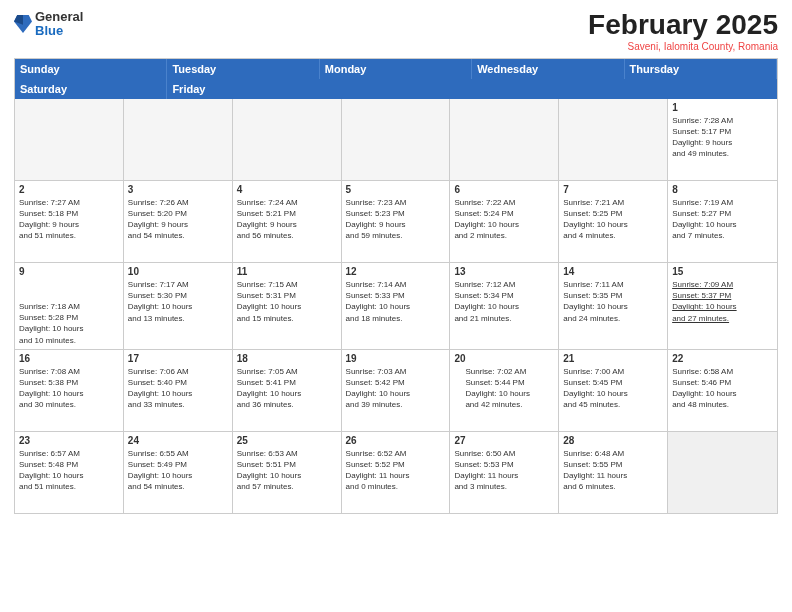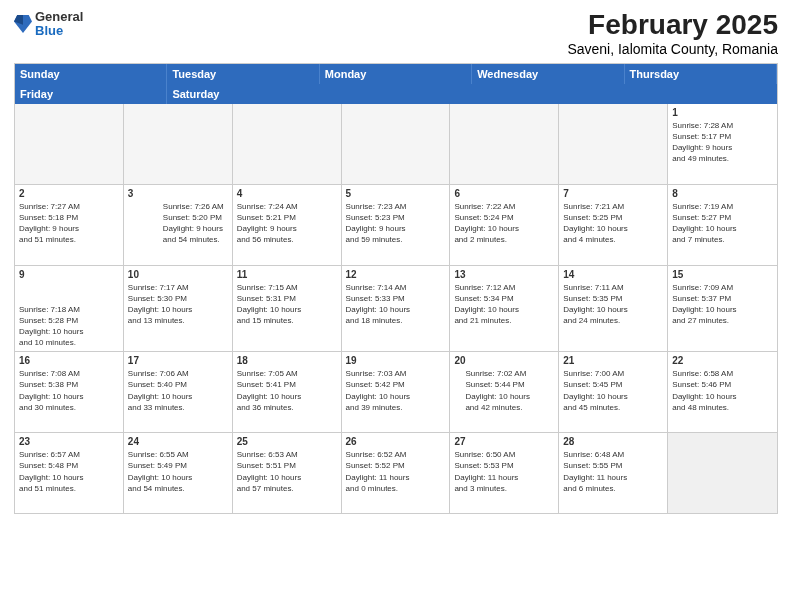--- a/index.html
+++ b/index.html
@@ -45,22 +45,22 @@
     .title-block {
       text-align: right;
     }
     .title-month {
       font-size: 28px;
       font-weight: bold;
       color: #222;
       line-height: 1.1;
     }
     .title-location {
-      font-size: 14px;
-      color: #000000;
+      font-size: 10px;
+      color: #ef4444;
     }
     .calendar {
       flex: 1;
       display: flex;
       flex-direction: column;
       border: 1px solid #ccc;
     }
     .cal-header {
       display: grid;
       grid-template-columns: repeat(5, 1fr);
@@ -130,22 +130,22 @@
     </div>
   </div>
 
   <div class="calendar">
     <div class="cal-header">
     <div class="cal-header-cell">Sunday</div>
         <div class="cal-header-cell">Tuesday</div>
         <div class="cal-header-cell">Monday</div>
         <div class="cal-header-cell">Wednesday</div>
         <div class="cal-header-cell">Thursday</div>
+        <div class="cal-header-cell">Saturday</div>
         <div class="cal-header-cell">Friday</div>
-        <div class="cal-header-cell">Saturday</div>
       </div>
     <div class="cal-body">
     <div class="cal-row">
           <div class="cal-cell empty"></div>
           <div class="cal-cell empty"></div>
           <div class="cal-cell empty"></div>
           <div class="cal-cell empty"></div>
           <div class="cal-cell empty"></div>
           <div class="cal-cell empty"></div>
           <div class="cal-cell">
@@ -159,21 +159,21 @@
         <div class="cal-row">
           <div class="cal-cell">
             <span class="day-num">2</span>
             <div class="day-info" style="white-space: pre-line;">Sunrise: 7:27 AM
 Sunset: 5:18 PM
 Daylight: 9 hours
 and 51 minutes.</div>
           </div>
           <div class="cal-cell">
             <span class="day-num">3</span>
-            <div class="day-info" style="white-space: pre-line; margin-left: 35px;">Sunrise: 7:26 AM
+            <div class="day-info" style="white-space: pre-line;">Sunrise: 7:26 AM
 Sunset: 5:20 PM
 Daylight: 9 hours
 and 54 minutes.</div>
           </div>
           <div class="cal-cell">
             <span class="day-num">4</span>
             <div class="day-info" style="white-space: pre-line;">Sunrise: 7:24 AM
 Sunset: 5:21 PM
 Daylight: 9 hours
 and 56 minutes.</div>
@@ -245,21 +245,21 @@
           </div>
           <div class="cal-cell">
             <span class="day-num">14</span>
             <div class="day-info" style="white-space: pre-line;">Sunrise: 7:11 AM
 Sunset: 5:35 PM
 Daylight: 10 hours
 and 24 minutes.</div>
           </div>
           <div class="cal-cell">
             <span class="day-num">15</span>
-            <div class="day-info" style="white-space: pre-line;">Sunrise: 7:09 AM
+            <div class="day-info" style="white-space: pre-line; text-decoration: underline;">Sunrise: 7:09 AM
 Sunset: 5:37 PM
 Daylight: 10 hours
 and 27 minutes.</div>
           </div>
         </div>
         <div class="cal-row">
           <div class="cal-cell">
             <span class="day-num">16</span>
             <div class="day-info" style="white-space: pre-line;">Sunrise: 7:08 AM
 Sunset: 5:38 PM

